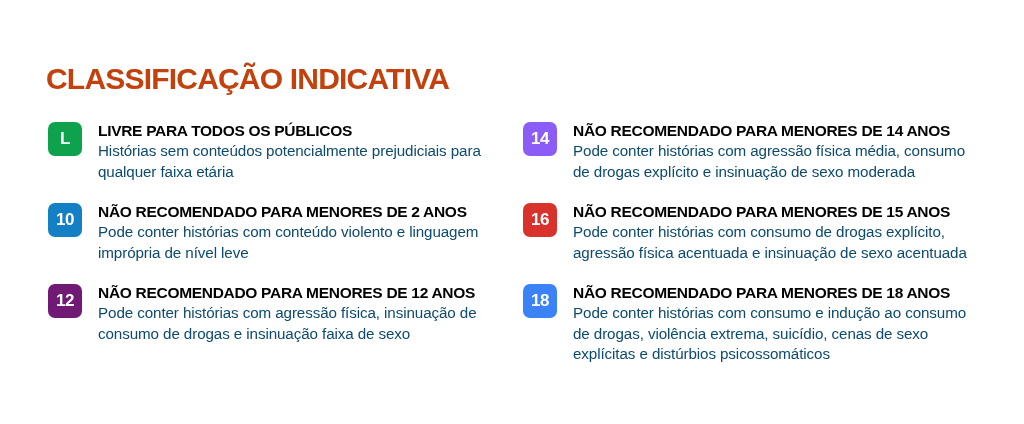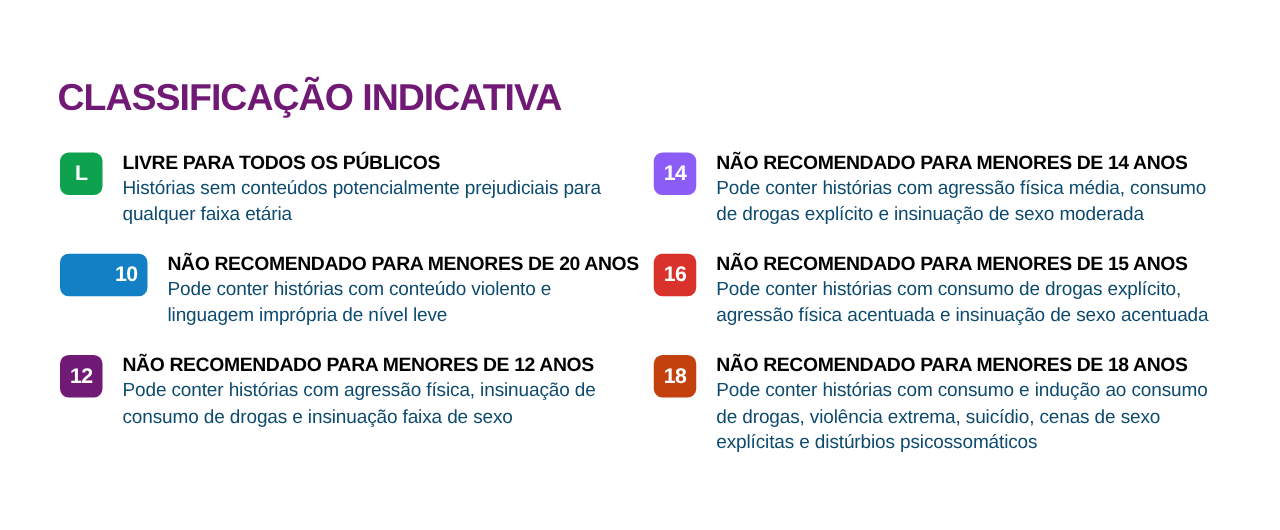--- a/index.html
+++ b/index.html
@@ -15,21 +15,21 @@
     background: #ffffff;
     overflow: hidden;
   }
   .page-title {
     position: absolute;
     left: 46px;
     top: 42px;
     font-size: 30px;
     font-weight: bold;
     letter-spacing: -0.8px;
-    color: #701a75;
+    color: #c2410c;
   }
   .col {
     position: absolute;
     top: 121px;
     display: flex;
     flex-direction: column;
   }
   .col-left  { left: 48px;  width: 450px; }
   .col-right { left: 523px; width: 465px; }
   .rating-item {
@@ -80,23 +80,23 @@
 
     <div class="rating-item">
       <div class="badge" style="background-color: rgb(15, 162, 78);">L</div>
       <div class="item-text">
         <div class="item-title">LIVRE PARA TODOS OS PÚBLICOS</div>
         <div class="item-desc">Histórias sem conteúdos potencialmente prejudiciais para qualquer faixa etária</div>
       </div>
     </div>
 
     <div class="rating-item">
-      <div class="badge" style="background-color: rgb(19, 128, 197); padding-left: 36px;">10</div>
+      <div class="badge" style="background-color: rgb(19, 128, 197);">10</div>
       <div class="item-text">
-        <div class="item-title">NÃO RECOMENDADO PARA MENORES DE 20 ANOS</div>
+        <div class="item-title">NÃO RECOMENDADO PARA MENORES DE 2 ANOS</div>
         <div class="item-desc">Pode conter histórias com conteúdo violento e linguagem imprópria de nível leve</div>
       </div>
     </div>
 
     <div class="rating-item">
       <div class="badge" style="background-color: #701a75;">12</div>
       <div class="item-text">
         <div class="item-title">NÃO RECOMENDADO PARA MENORES DE 12 ANOS</div>
         <div class="item-desc">Pode conter histórias com agressão física, insinuação de consumo de drogas e insinuação faixa de sexo</div>
       </div>
@@ -116,21 +116,21 @@
 
     <div class="rating-item">
       <div class="badge" style="background-color: rgb(217, 49, 43);">16</div>
       <div class="item-text">
         <div class="item-title">NÃO RECOMENDADO PARA MENORES DE 15 ANOS</div>
         <div class="item-desc">Pode conter histórias com consumo de drogas explícito, agressão física acentuada e insinuação de sexo acentuada</div>
       </div>
     </div>
 
     <div class="rating-item">
-      <div class="badge" style="background-color: #c2410c;">18</div>
+      <div class="badge" style="background-color: #3b82f6;">18</div>
       <div class="item-text">
         <div class="item-title">NÃO RECOMENDADO PARA MENORES DE 18 ANOS</div>
         <div class="item-desc">Pode conter histórias com consumo e indução ao consumo de drogas, violência extrema, suicídio, cenas de sexo explícitas e distúrbios psicossomáticos</div>
       </div>
     </div>
 
   </div>
 
 </div>
 

